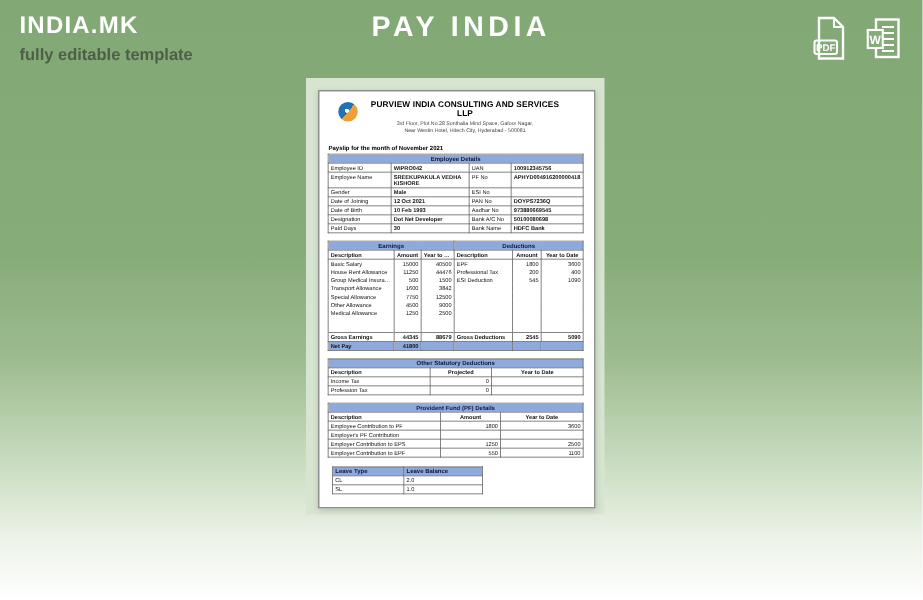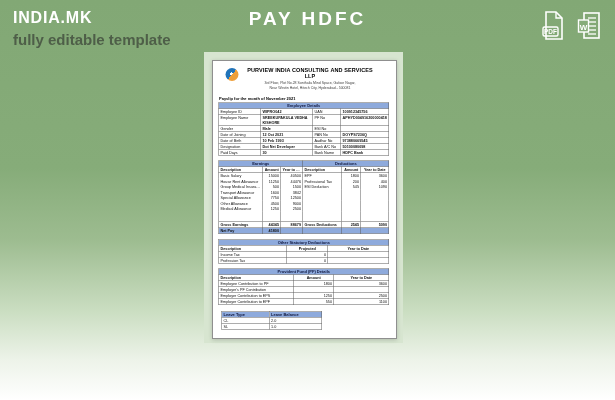--- a/index.html
+++ b/index.html
@@ -3,21 +3,21 @@
 <meta charset="utf-8">
 <style>
   html,body{margin:0;padding:0;}
   body{
     width:615px;height:400px;overflow:hidden;position:relative;
     font-family:"Liberation Sans",sans-serif;
     background:linear-gradient(180deg,#82a875 0%,#86ac79 42%,#9dbc90 60%,#cbdec2 78%,#edf3e9 90%,#ffffff 100%);
   }
   
   .brand{position:absolute;left:13px;top:9px;color:#fff;font-size:16px;font-weight:800;letter-spacing:.8px;}
-  .tagline{position:absolute;left:13px;top:31px;color:#4e5e48;font-size:15px;font-weight:600;text-align:right;}
+  .tagline{position:absolute;left:13px;top:31px;color:#4e5e48;font-size:11px;font-weight:600;text-align:right;}
   .title{position:absolute;left:0;right:0;top:8px;text-align:center;color:#fff;font-size:19px;font-weight:800;letter-spacing:3px;}
   .dl-icons{position:absolute;right:12px;top:10px;display:flex;gap:10px;}
   .dl-icons svg{display:block;cursor:pointer;}
 
   
   .panel{position:absolute;left:204px;top:52px;width:199px;height:291px;background:#d7e5d0;}
   .page{position:absolute;left:212px;top:60px;width:183px;height:277px;background:#fff;
         border:1px solid #8f8f8f;box-shadow:0 1px 4px rgba(0,0,0,.18);overflow:hidden;}
   .page-inner{width:362px;height:554px;transform:scale(.5);transform-origin:0 0;
               padding:12px 11px;box-sizing:border-box;}
@@ -47,21 +47,21 @@
   .netpay td{background:#8eaadc;font-weight:bold;}
   .mt{margin-top:10px;}
   .leave-table{width:200px;margin:12px 0 0 6px;}
   .remarks{font-size:7.5px;color:#333;margin:16px 0 0 6px;}
 </style>
 </head>
 <body>
 
 <div class="brand">INDIA.MK</div>
 <div class="tagline">fully editable template</div>
-<div class="title">PAY HDFC</div>
+<div class="title">PAY INDIA</div>
 
 <div class="dl-icons">
   <span title="">
     <svg width="26" height="31" viewBox="0 0 26 31">
       <path d="M5 2 h10 l6 6 v21 h-16 z" fill="none" stroke="#fff" stroke-width="1.6"></path>
       <path d="M15 2 v6 h6" fill="none" stroke="#fff" stroke-width="1.4"></path>
       <rect x="2" y="17" width="15" height="9" rx="1.5" fill="none" stroke="#fff" stroke-width="1.4"></rect>
       <text x="9.5" y="24" font-size="6.5" font-weight="bold" fill="#fff" text-anchor="middle" font-family="Liberation Sans, sans-serif">PDF</text>
     </svg>
   </span>

